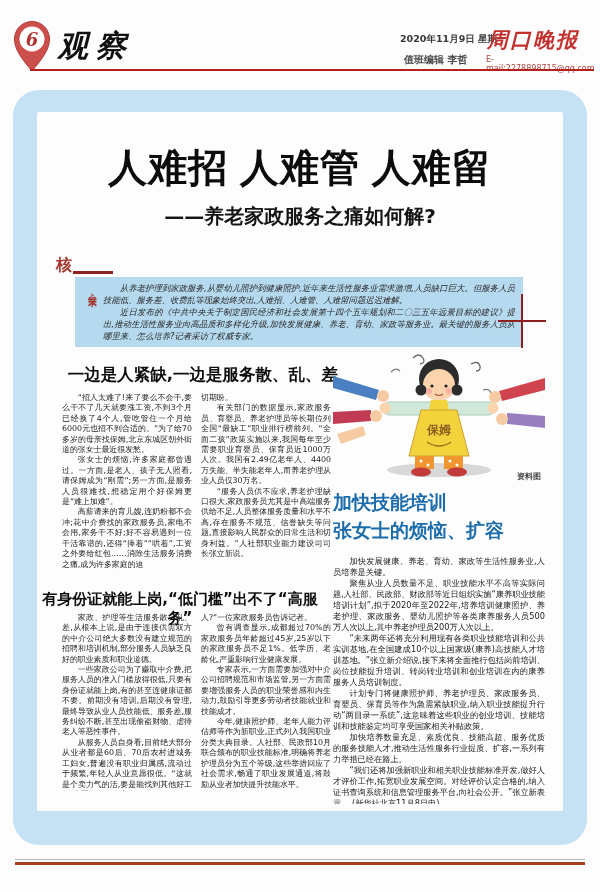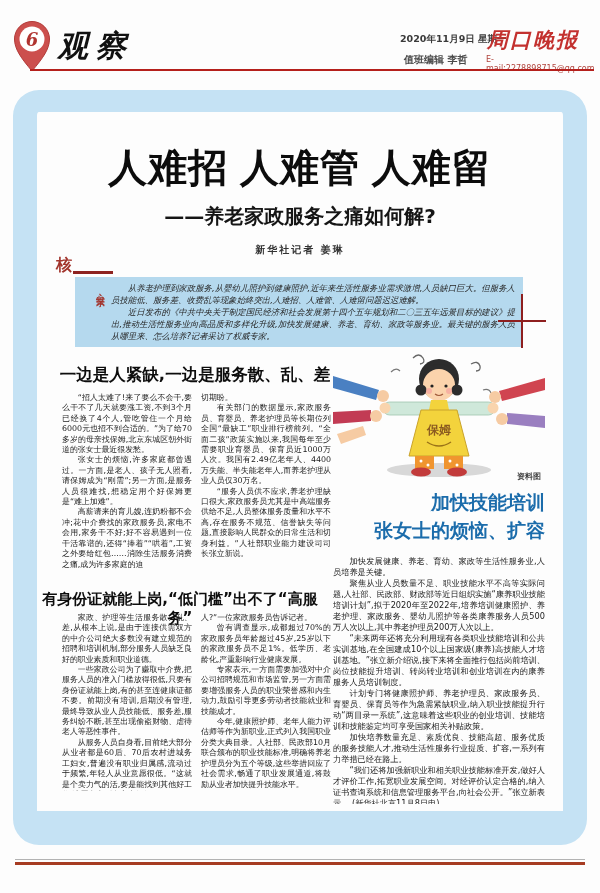--- a/index.html
+++ b/index.html
@@ -26,44 +26,44 @@
         font-family:Liberation Sans, sans-serif;font-size:39px;font-weight:900;letter-spacing:1px;color:#0c0c0c;}
   .subtitle{position:absolute;left:0;top:203px;width:100%;text-align:center;
         font-size:20px;font-weight:700;color:#151515;}
   .byline{position:absolute;left:0;top:243px;width:100%;text-align:center;
         font-size:10px;font-weight:700;color:#333;letter-spacing:2px;}
   
   .tip-head{position:absolute;left:56px;top:255px;font-family:"DejaVu Serif",serif;
         font-size:16px;font-weight:900;color:#a2342c;}
   .tip-head-rule{position:absolute;left:73px;top:271px;width:40px;height:3px;background:#8e2320;}
   .tipsbox{position:absolute;left:75px;top:277px;width:448px;height:70px;background:#b5d9ee;
-        display:flex;box-sizing:border-box;padding:5px 8px 4px 20px;}
+        display:flex;box-sizing:border-box;padding:5px 8px 4px 12px;}
   .tip-vertical{writing-mode:vertical-rl;font-size:8.5px;font-weight:700;color:#a2342c;
         letter-spacing:3px;margin-right:4px;margin-top:4px;}
   .tip-body{flex:1;}
   .tip-body p{margin:0;font-size:8.4px;line-height:12px;font-style:italic;
         text-align:justify;text-indent:2em;color:#262626;}
   .regmark-v{position:absolute;left:521px;top:294px;width:1.5px;height:54px;background:#8e1f1f;}
   .regmark-h{position:absolute;left:498px;top:320px;width:48px;height:1.5px;background:#8e1f1f;}
   
-  .sec1-head{position:absolute;left:52px;top:364px;width:286px;text-align:center;
+  .sec1-head{position:absolute;left:52px;top:364px;width:286px;text-align:right;
         font-size:16.5px;font-weight:900;color:#0d0d0d;}
   .sec2-head{position:absolute;left:31px;top:590px;width:298px;text-align:center;
         font-size:15px;font-weight:900;color:#0d0d0d;}
   
   .cols{position:absolute;display:flex;gap:9px;overflow:hidden;}
   .cols1{left:62px;top:393px;width:270px;height:194px;}
   .cols2{left:62px;top:613px;width:270px;height:178px;}
   .col{width:130px;}
   .col p{margin:0;font-size:7.9px;line-height:10.4px;text-align:justify;text-indent:2em;color:#1a1a1a;}
   .col p.cont{text-indent:0;}
   
   .illus{position:absolute;left:333px;top:350px;width:212px;height:132px;}
   .illus-caption{position:absolute;right:4px;bottom:0;font-size:8px;font-weight:700;color:#444;}
-  .blue-head{position:absolute;left:333px;top:488px;width:212px;text-align:right;
+  .blue-head{position:absolute;left:333px;top:488px;width:212px;text-align:left;
         font-size:19px;font-weight:900;color:#1b6cab;line-height:28px;}
   .right-col{position:absolute;left:333px;top:556px;width:212px;height:248px;overflow:hidden;}
   .right-col p{margin:0;font-size:8.2px;line-height:11px;text-align:justify;text-indent:2em;color:#1a1a1a;}
 </style>
 </head>
 <body>
 
 <div class="page">
 
   <svg class="pin" viewBox="0 0 40 52">
@@ -75,21 +75,20 @@
   <div class="date-line">2020年11月9日 星期一</div>
   <div class="paper-name">周口晚报</div>
   <div class="editor-line">值班编辑 李哲</div>
   <div class="email-line">E-mail:2278898715@qq.com</div>
   <div class="masthead-rule"></div>
 
   <div class="frame"></div>
 
   <h1 class="headline">人难招 人难管 人难留</h1>
   <div class="subtitle">——养老家政服务之痛如何解?</div>
-  <div class="byline">新华社记者 姜琳</div>
 
   <div class="tip-head">核</div>
   <div class="tip-head-rule"></div>
   <div class="tipsbox">
     <div class="tip-vertical">心提示</div>
     <div class="tip-body">
       <p>从养老护理到家政服务,从婴幼儿照护到健康照护,近年来生活性服务业需求激增,人员缺口巨大。但服务人员技能低、服务差、收费乱等现象始终突出,人难招、人难管、人难留问题迟迟难解。</p>
       <p>近日发布的《中共中央关于制定国民经济和社会发展第十四个五年规划和二〇三五年远景目标的建议》提出,推动生活性服务业向高品质和多样化升级,加快发展健康、养老、育幼、家政等服务业。最关键的服务人员从哪里来、怎么培养?记者采访了权威专家。</p>
     </div>
   </div>

